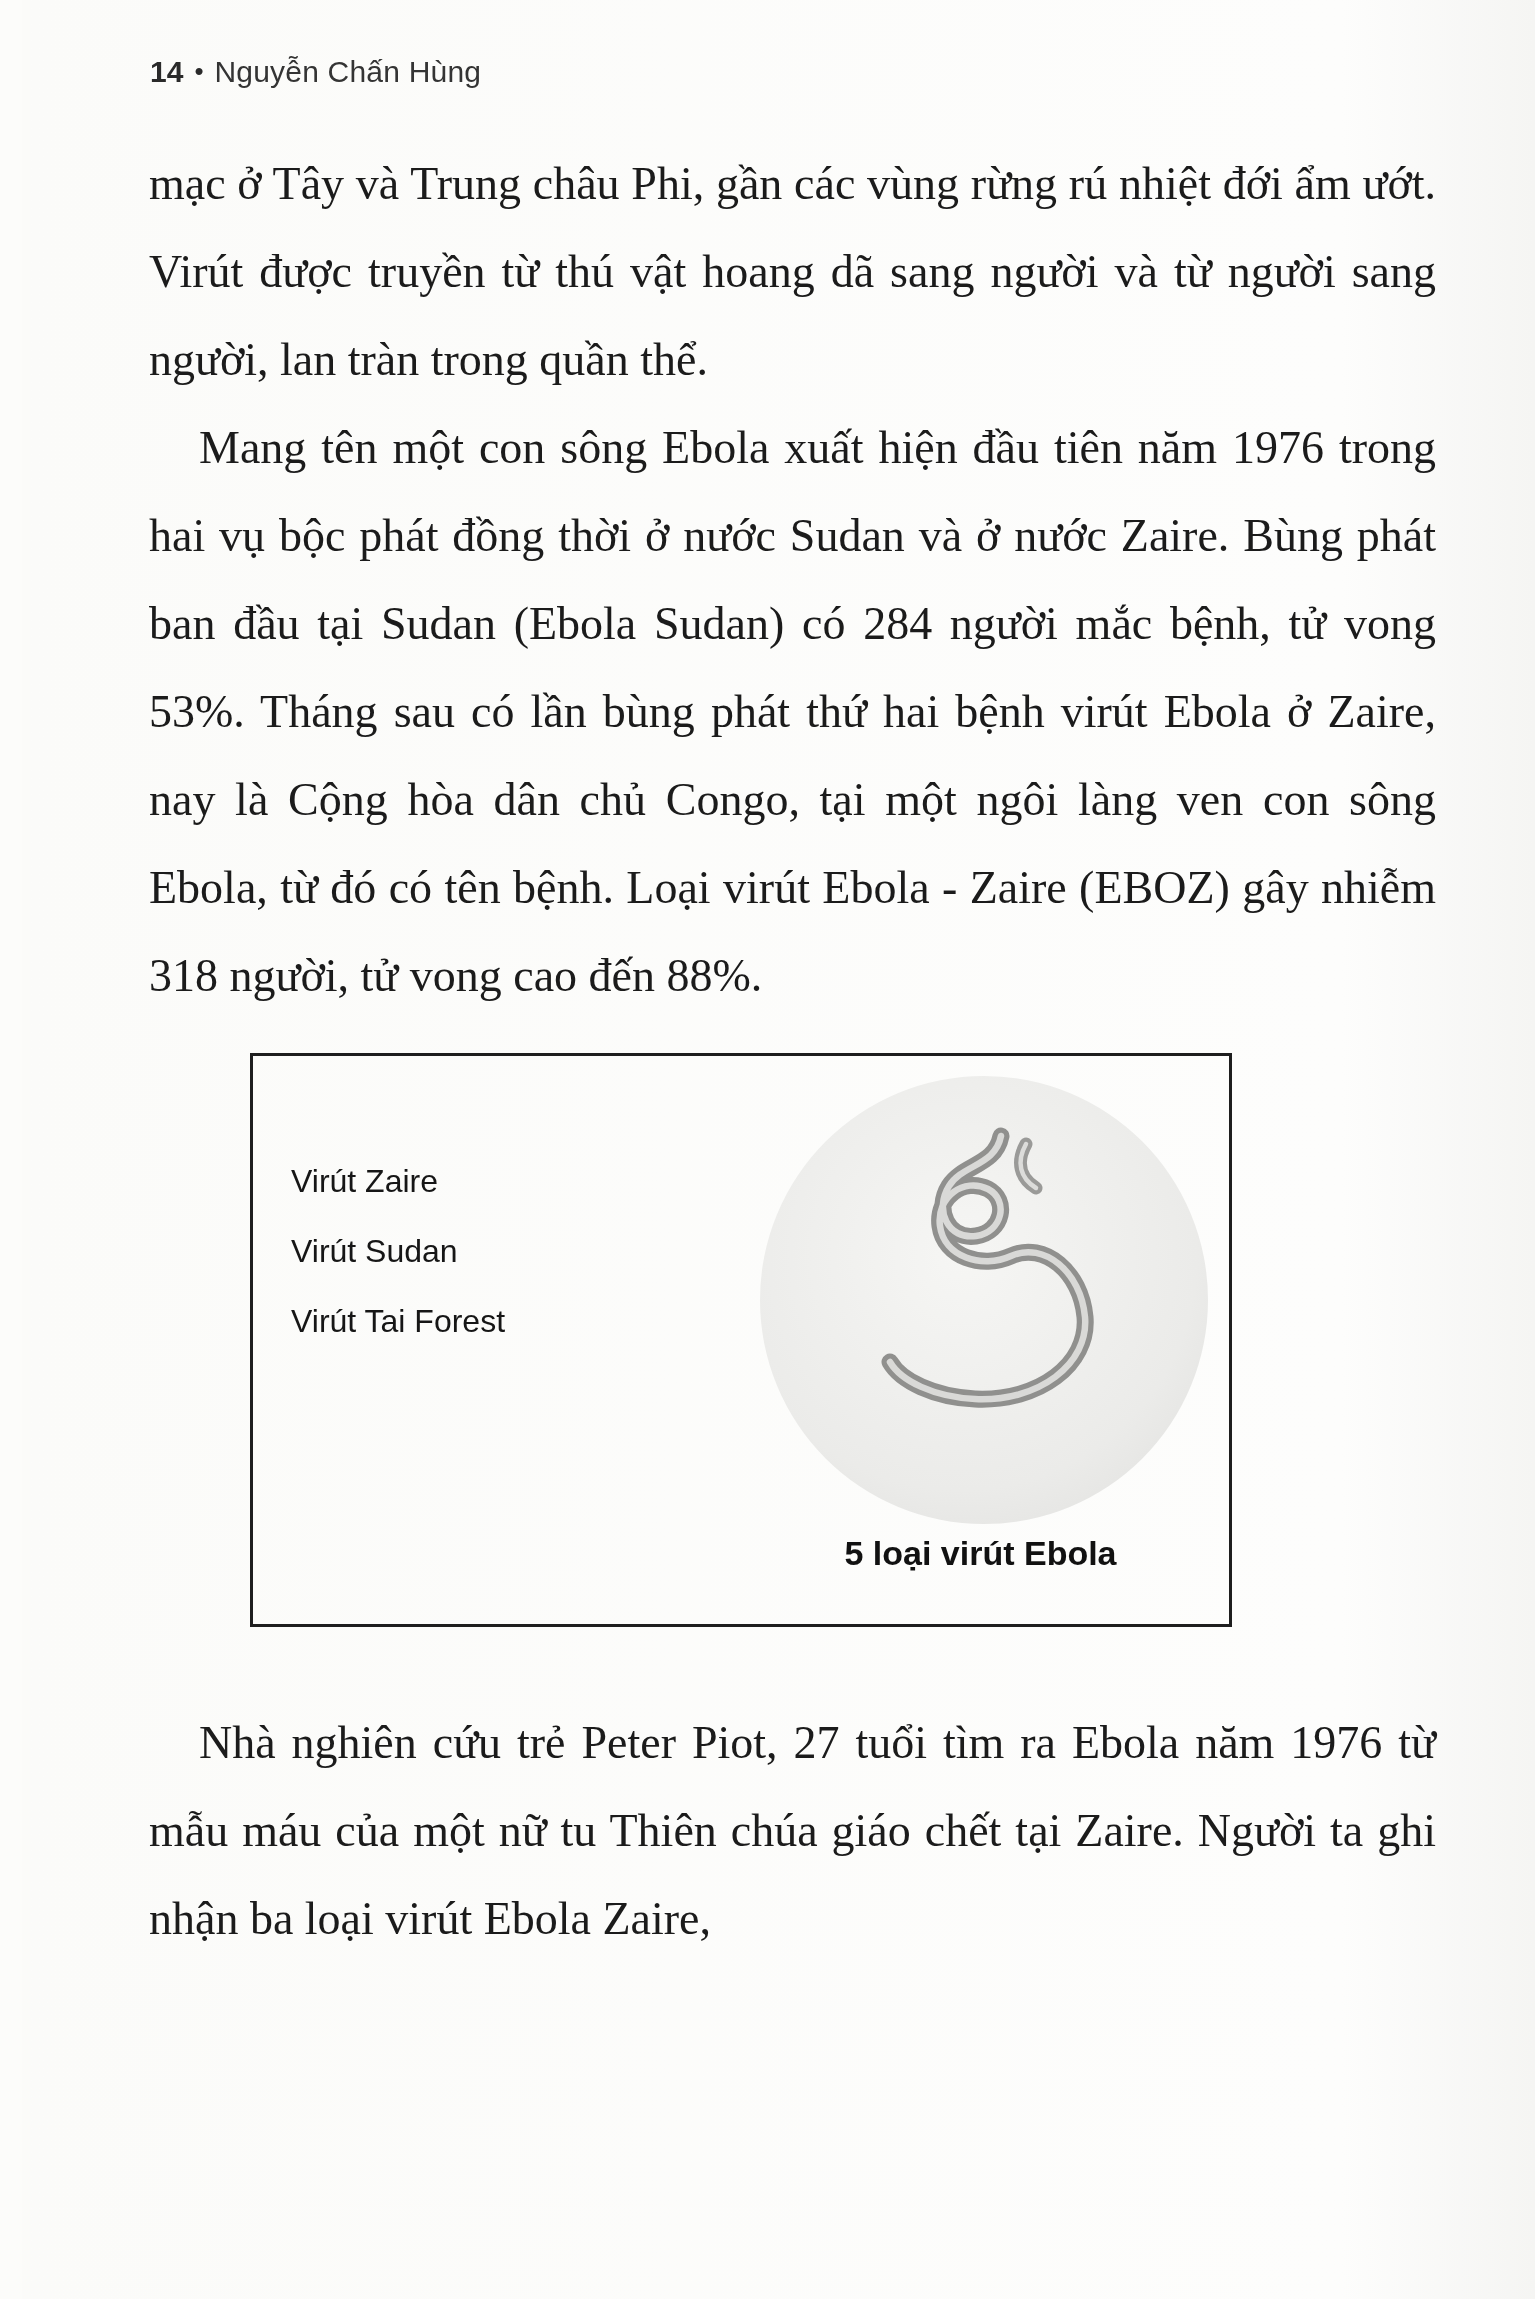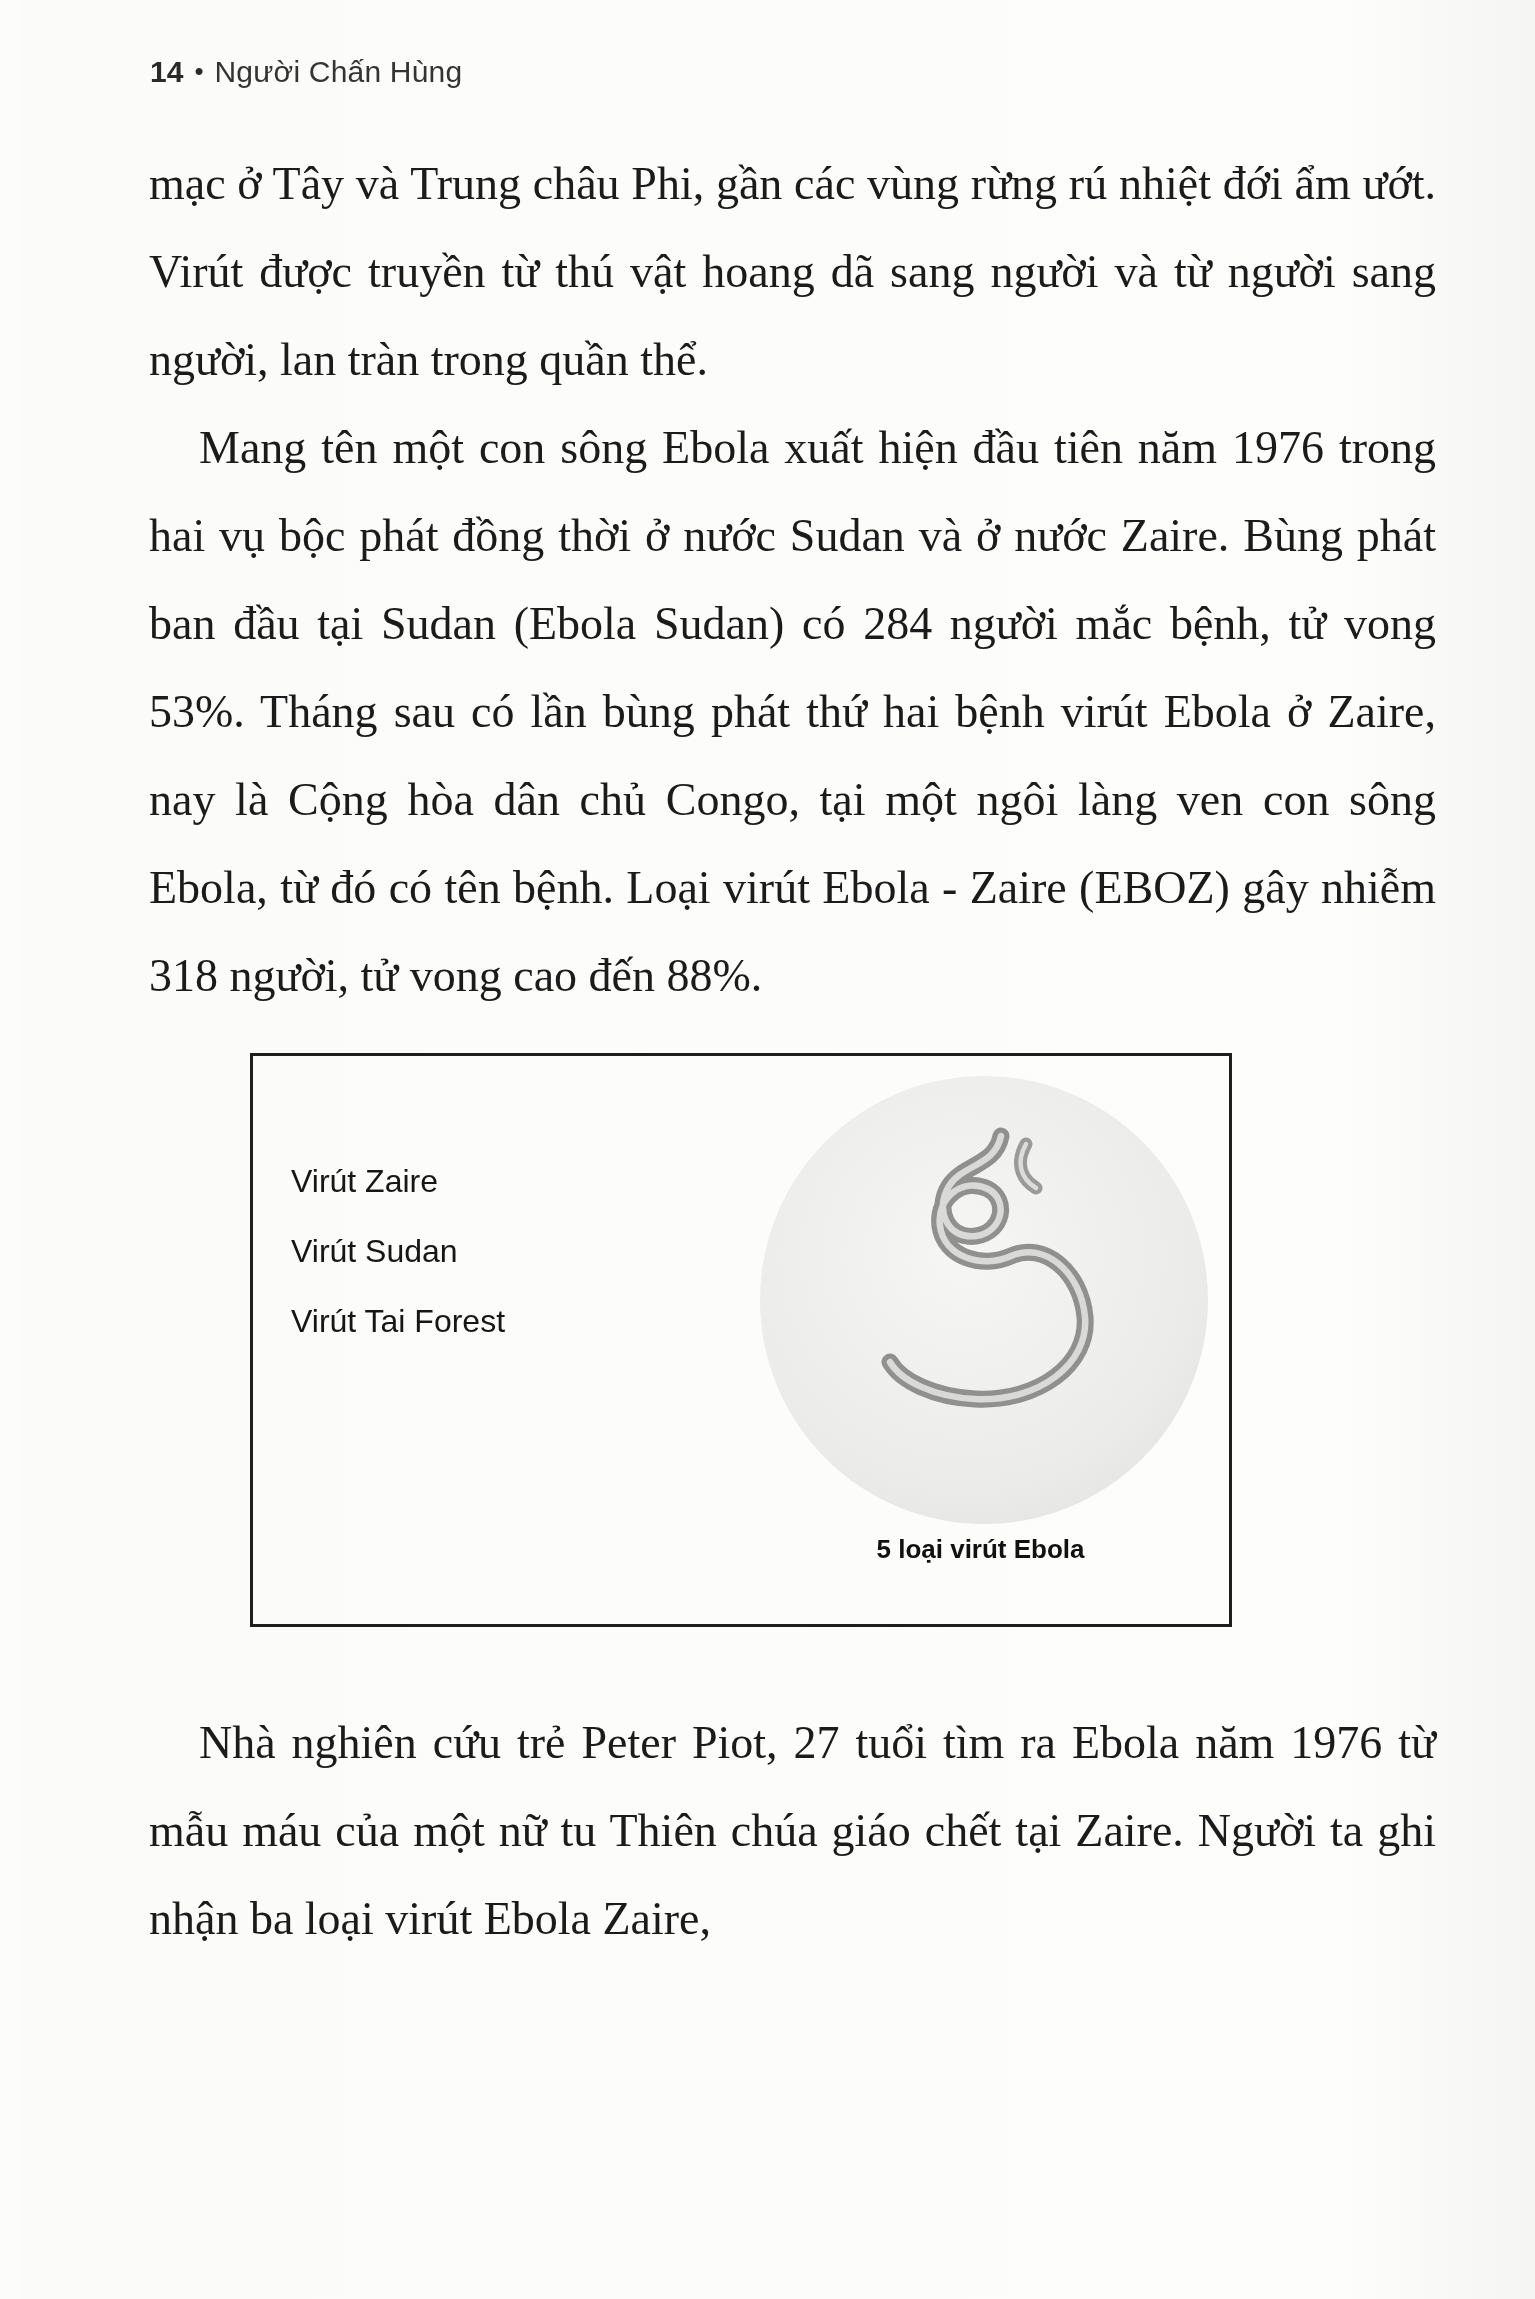--- a/index.html
+++ b/index.html
@@ -89,33 +89,33 @@
   .virus-image svg { display: block; width: 100%; height: 100%; }
 
   .figure-caption {
     position: absolute;
     left: 500px;
     top: 478px;
     width: 455px;
     text-align: center;
     font-family: "Liberation Sans", "DejaVu Sans", sans-serif;
     font-weight: bold;
-    font-size: 26px;
+    font-size: 34px;
     color: #111;
   }
 </style>
 </head>
 <body>
 
 <div class="page">
 
   <div class="running-header">
     <span class="num">14</span>
     <span class="bullet">•</span>
-    <span class="author">Người Chấn Hùng</span>
+    <span class="author">Nguyễn Chấn Hùng</span>
   </div>
 
   <div class="text-block text-block-upper">
     <p><span class="lead-italic"></span><span>mạc ở Tây và Trung châu Phi, gần các vùng rừng rú nhiệt đới ẩm ướt. Virút được truyền từ thú vật hoang dã sang người và từ người sang người, lan tràn trong quần thể.</span></p>
     <p class="indent"><span class="lead-italic">Mang tên một con sông</span><span> Ebola xuất hiện đầu tiên năm 1976 trong hai vụ bộc phát đồng thời ở nước Sudan và ở nước Zaire. Bùng phát ban đầu tại Sudan (Ebola Sudan) có 284 người mắc bệnh, tử vong 53%. Tháng sau có lần bùng phát thứ hai bệnh virút Ebola ở Zaire, nay là Cộng hòa dân chủ Congo, tại một ngôi làng ven con sông Ebola, từ đó có tên bệnh. Loại virút Ebola - Zaire (EBOZ) gây nhiễm 318 người, tử vong cao đến 88%.</span></p>
   </div>
 
   <figure class="virus-figure">
     <ul class="virus-type-list">
       <li>Virút Zaire</li>

